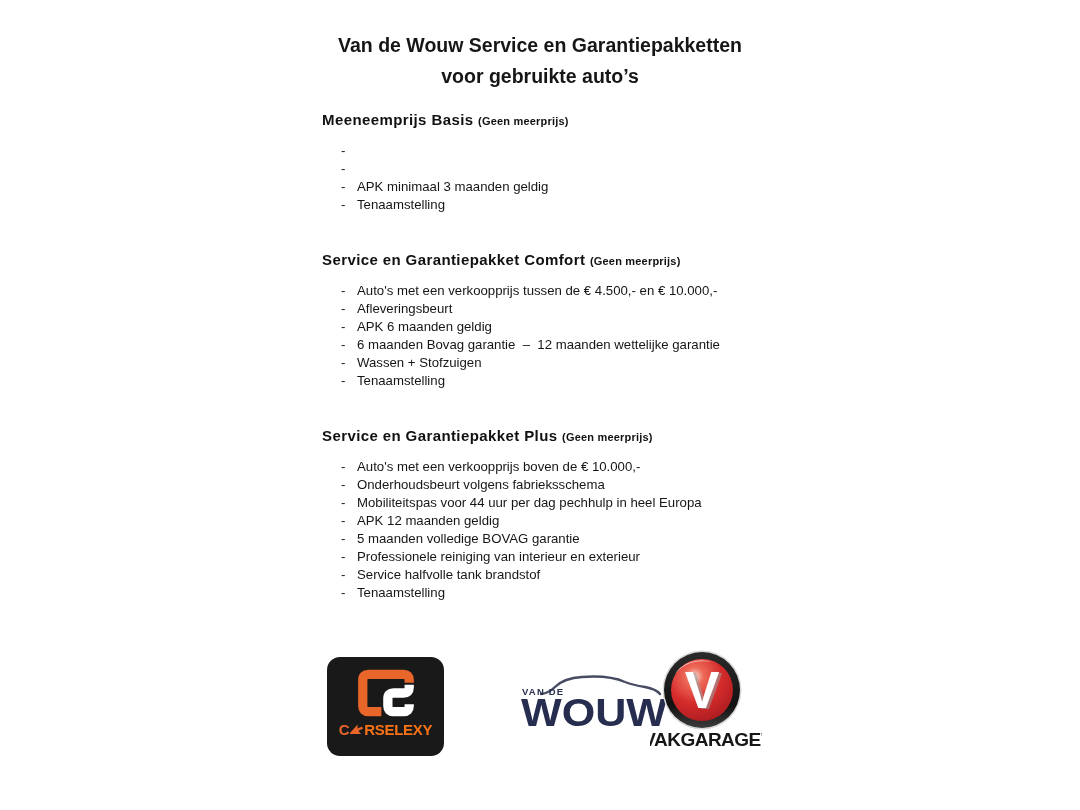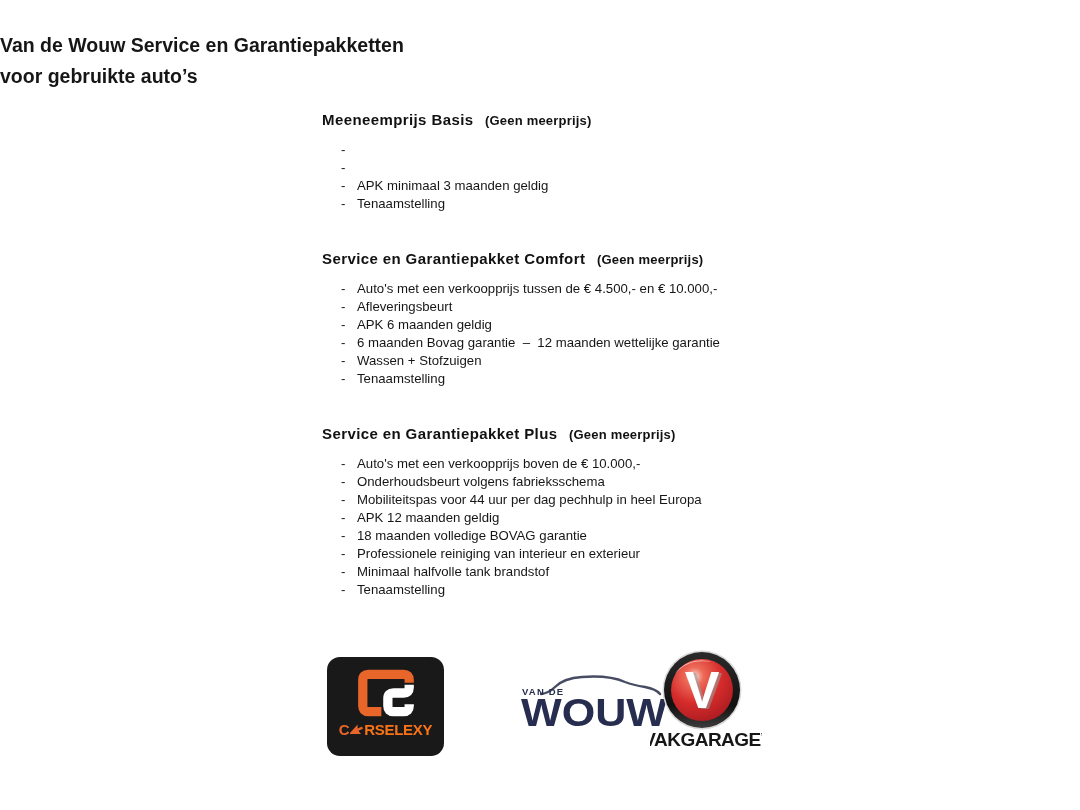--- a/index.html
+++ b/index.html
@@ -3,31 +3,31 @@
 <meta charset="utf-8">
 <style>
   html,body { margin:0; padding:0; background:#ffffff; }
   .page {
     position:relative; width:1080px; height:810px; background:#ffffff;
     font-family:"Liberation Sans", sans-serif; color:#1a1a1a; overflow:hidden;
   }
 
   
   .doc-title {
-    position:absolute; top:30px; left:0; width:1080px; 
+    position:absolute; top:30px; left:0; width:1080px; text-align:center;
     font-weight:bold; font-size:19.5px; line-height:31px; color:#161616;
   }
 
   
   .content { position:absolute; left:322px; top:112px; width:470px; }
   .section-heading {
     margin:0 0 13px 0; font-size:15px; line-height:15px;
     font-weight:bold; letter-spacing:0.4px; color:#111;
   }
-  .section-heading .note { font-size:13px; letter-spacing:0.2px; margin-left:7px; }
+  .section-heading .note { font-size:11px; letter-spacing:0.2px; margin-left:0; }
   ul.items { list-style:none; margin:0 0 38px 0; padding:0 0 0 19px; }
   ul.items li { display:flex; font-size:13.2px; line-height:18px; color:#161616; }
   .dash { width:16px; flex:none; }
   .txt { white-space:pre-wrap; }
 
   
   .logo-carselexy {
     position:absolute; left:327px; top:657px; width:117px; height:99px;
     background:#191919; border-radius:13px;
     display:flex; flex-direction:column; align-items:center;
@@ -129,29 +129,29 @@
           <li>
           <span class="dash">-</span>
           <span class="txt">Mobiliteitspas voor 44 uur per dag pechhulp in heel Europa</span>
         </li>
           <li>
           <span class="dash">-</span>
           <span class="txt">APK 12 maanden geldig</span>
         </li>
           <li>
           <span class="dash">-</span>
-          <span class="txt">18 maanden volledige BOVAG garantie</span>
+          <span class="txt">5 maanden volledige BOVAG garantie</span>
         </li>
           <li>
           <span class="dash">-</span>
           <span class="txt">Professionele reiniging van interieur en exterieur</span>
         </li>
           <li>
           <span class="dash">-</span>
-          <span class="txt">Minimaal halfvolle tank brandstof</span>
+          <span class="txt">Service halfvolle tank brandstof</span>
         </li>
           <li>
           <span class="dash">-</span>
           <span class="txt">Tenaamstelling</span>
         </li>
         </ul>
     </div>
 
   </div>
 

